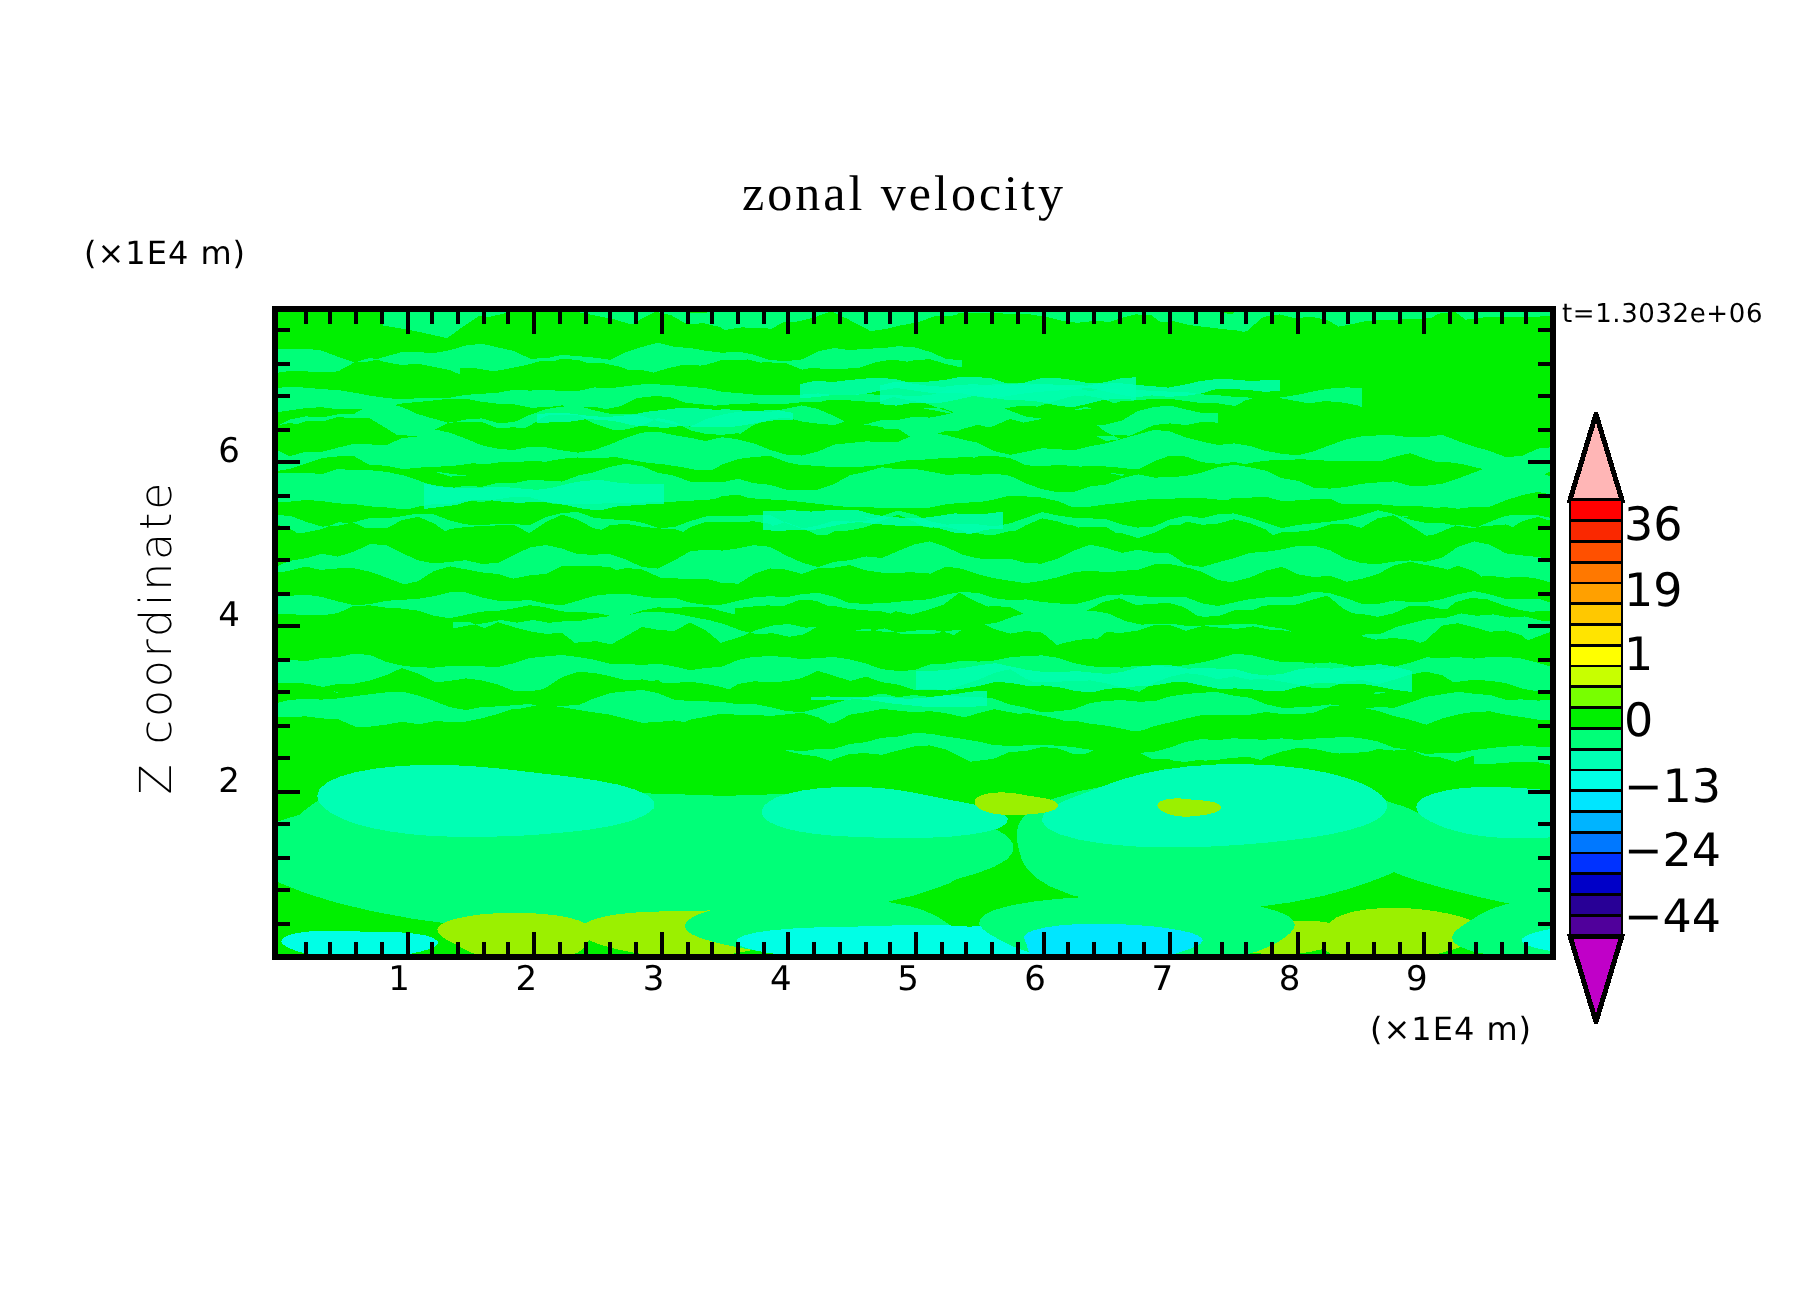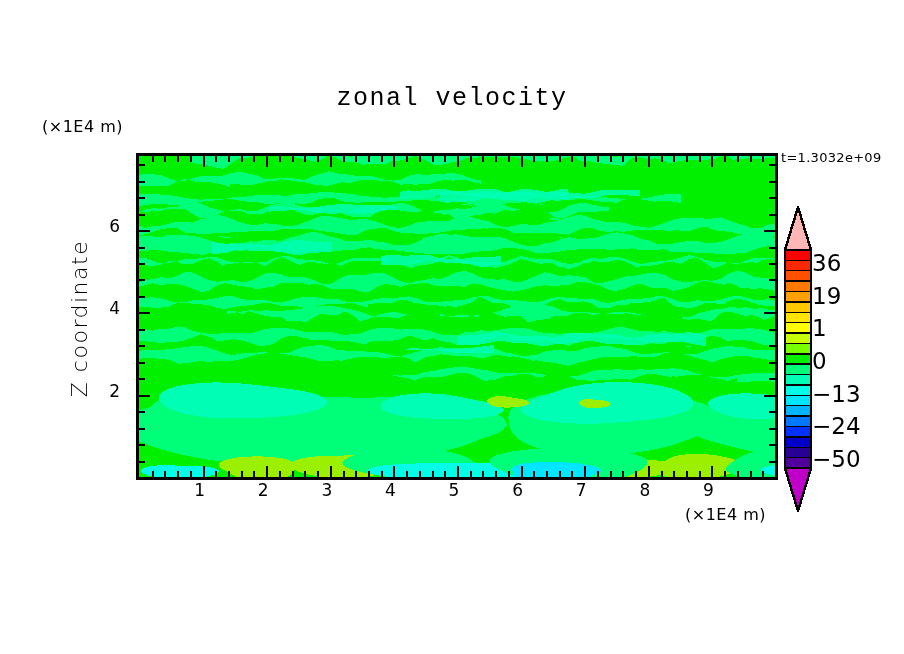--- a/index.html
+++ b/index.html
@@ -25,21 +25,21 @@
   .plot-title {
     position: absolute;
     left: 0;
     top: 84px;
     width: 904px;
     text-align: center;
     font-size: 25px;
     font-weight: 300;
     letter-spacing: 1.5px;
     color: #000000;
-    font-family: Liberation Mono, monospace;
+    font-family: Liberation Serif, serif;
   }
   .yunit-label {
     position: absolute;
     left: 42px;
     top: 117px;
     font-size: 16px;
     color: #000;
     letter-spacing: 0.5px;
   }
   .xunit-label {
@@ -141,21 +141,21 @@
 </style>
 </head>
 <body>
 
 <div id="figure">
 
   <div class="plot-title">zonal velocity</div>
 
   <div class="yunit-label">(×1E4 m)</div>
 
-  <div class="time-stamp">t=1.3032e+09</div>
+  <div class="time-stamp">t=1.3032e+06</div>
 
   <div id="plot-frame">
     <svg id="field-svg" width="636" height="321" viewBox="0 0 636 321" shape-rendering="crispEdges">
       <defs>
         <clipPath id="plotclip">
             <rect x="0" y="0" width="636" height="321"></rect>
           </clipPath>
       </defs>
       <g clip-path="url(#plotclip)">
         <rect x="0" y="0" width="636" height="321" fill="#00f000"></rect>
@@ -413,16 +413,16 @@
         <polygon points="3,262 29,262 16,305" fill="#c000c8" stroke="#000" stroke-width="2.5"></polygon>
       </svg>
   </div>
   <div id="cbar-labels">
       <div class="cbar-label" style="top: 249.9px;">36</div>
       <div class="cbar-label" style="top: 282.6px;">19</div>
       <div class="cbar-label" style="top: 315.3px;">1</div>
       <div class="cbar-label" style="top: 348px;">0</div>
       <div class="cbar-label" style="top: 380.7px;">−13</div>
       <div class="cbar-label" style="top: 413.4px;">−24</div>
-      <div class="cbar-label" style="top: 446.1px;">−50</div>
+      <div class="cbar-label" style="top: 446.1px;">−44</div>
     </div>
 
 </div>
 
 </body></html>

